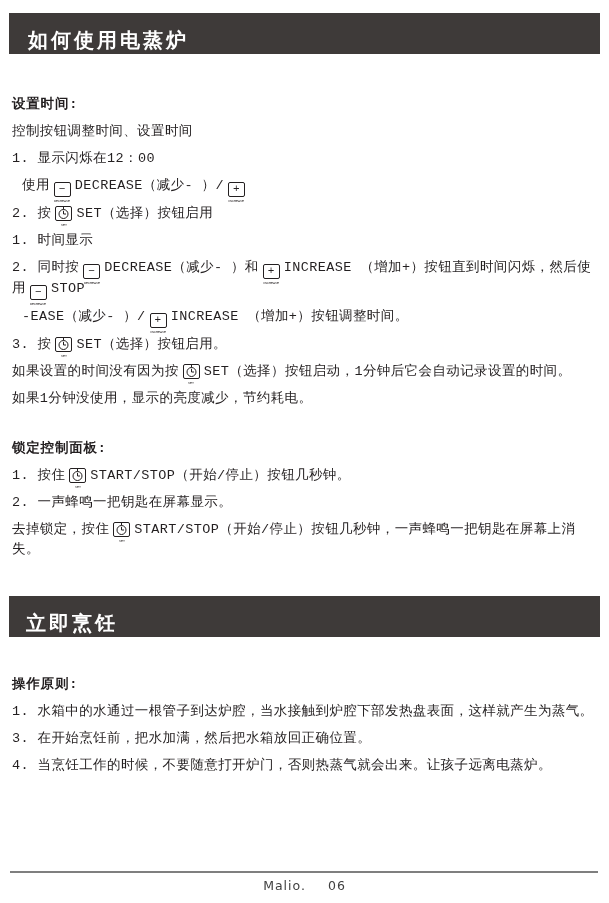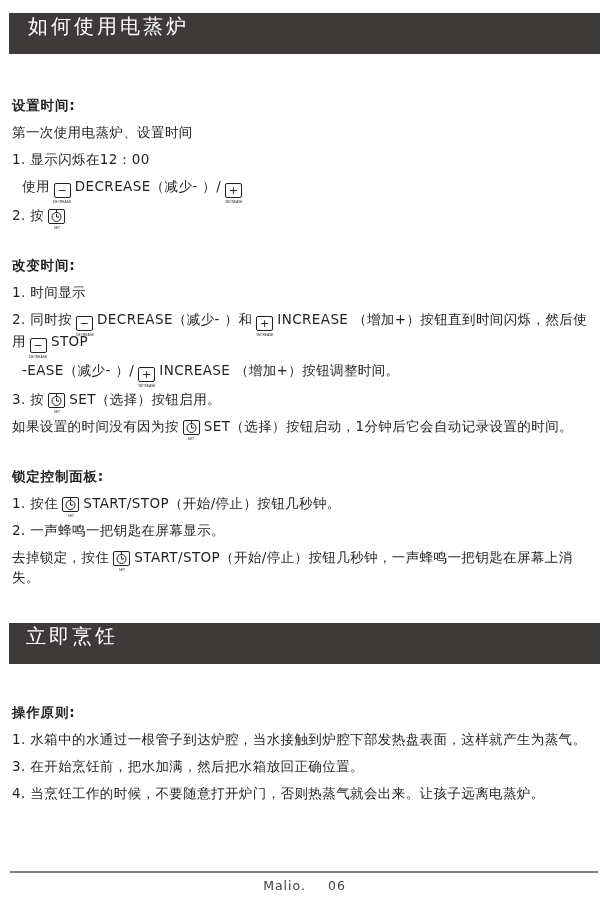--- a/index.html
+++ b/index.html
@@ -10,34 +10,35 @@
     font-family:"DejaVu Sans", sans-serif;
     position:relative;
     overflow:hidden;
   }
   .title-bar {
     background:#3e3a39;
     color:#ffffff;
     height:41px;
     margin:0 9px;
     display:flex;
-    align-items:flex-start;
+    align-items:flex-end;
     padding-left:19px;
     font-size:20px;
-    font-weight:normal;
+    font-weight:bold;
     letter-spacing:3px;
     box-sizing:border-box;
   }
   .bar-1 { margin-top:13px; }
   .bar-2 { margin-top:36px;padding-left:17px; }
   .content {
     padding:0 12px;
     font-size:13.5px;
     line-height:20px;
     letter-spacing:0.4px;
+    font-family:Liberation Mono, monospace;
   }
   .content p { margin:7px 0; }
   .sec-heading {
     font-weight:bold;
     letter-spacing:0.8px;
   }
   .mt-lg { margin-top:41px !important; }
   .mt-md { margin-top:30px !important; }
   .mt-bar { margin-top:38px !important; }
   .indent { padding-left:10px; }
@@ -94,37 +95,36 @@
 </head>
 <body>
 
 <div class="title-bar bar-1">
   <span>如何使用电蒸炉</span>
 </div>
 
 <div class="content">
 
   <p class="sec-heading mt-lg">设置时间:</p>
-  <p>第一次使用电蒸炉、设置时间</p>
+  <p>控制按钮调整时间、设置时间</p>
   <p>1. 显示闪烁在12：00</p>
   <p class="indent">
     <span>使用</span><span class="btn-icon"><span class="btn-box">−</span><span class="btn-sub">DECREASE</span></span><span>DECREASE（减少- ）/</span><span class="btn-icon"><span class="btn-box">+</span><span class="btn-sub">INCREASE</span></span>
   </p>
   <p>
     <span>2. 按</span><span class="btn-icon"><span class="btn-box">
           <svg class="clock-svg" width="11" height="13" viewBox="0 0 11 13">
             <line x1="5.5" y1="0" x2="5.5" y2="2.5" stroke="#231f20" stroke-width="1"></line>
             <circle cx="5.5" cy="7" r="4.5" fill="none" stroke="#231f20" stroke-width="1"></circle>
             <line x1="5.5" y1="7" x2="5.5" y2="3.8" stroke="#231f20" stroke-width="1"></line>
             <line x1="5.5" y1="7" x2="8" y2="7" stroke="#231f20" stroke-width="1"></line>
           </svg>
-        </span><span class="btn-sub">SET</span></span>
+        </span><span class="btn-sub">SET</span></span><span>SET（选择）按钮启用</span>
   </p>
 
-  <p class="sec-heading mt-md">改变时间:</p>
   <p>1. 时间显示</p>
   <p>
     <span>2. 同时按</span><span class="btn-icon"><span class="btn-box">−</span><span class="btn-sub">DECREASE</span></span><span>DECREASE（减少- ）和</span><span class="btn-icon"><span class="btn-box">+</span><span class="btn-sub">INCREASE</span></span><span>INCREASE （增加+）按钮直到时间闪烁，然后使用</span><span class="btn-icon"><span class="btn-box">−</span><span class="btn-sub">DECREASE</span></span><span>STOP</span>
   </p>
   <p class="indent">
     <span>-EASE（减少- ）/</span><span class="btn-icon"><span class="btn-box">+</span><span class="btn-sub">INCREASE</span></span><span>INCREASE （增加+）按钮调整时间。</span>
   </p>
   <p>
     <span>3. 按</span><span class="btn-icon"><span class="btn-box">
           <svg class="clock-svg" width="11" height="13" viewBox="0 0 11 13">
@@ -138,20 +138,21 @@
   <p>
     <span>如果设置的时间没有因为按</span><span class="btn-icon"><span class="btn-box">
           <svg class="clock-svg" width="11" height="13" viewBox="0 0 11 13">
             <line x1="5.5" y1="0" x2="5.5" y2="2.5" stroke="#231f20" stroke-width="1"></line>
             <circle cx="5.5" cy="7" r="4.5" fill="none" stroke="#231f20" stroke-width="1"></circle>
             <line x1="5.5" y1="7" x2="5.5" y2="3.8" stroke="#231f20" stroke-width="1"></line>
             <line x1="5.5" y1="7" x2="8" y2="7" stroke="#231f20" stroke-width="1"></line>
           </svg>
         </span><span class="btn-sub">SET</span></span><span>SET（选择）按钮启动，1分钟后它会自动记录设置的时间。</span>
   </p>
+  <p>如果1分钟没使用，显示的亮度减少，节约耗电。</p>
 
   <p class="sec-heading mt-md">锁定控制面板:</p>
   <p>
     <span>1. 按住</span><span class="btn-icon"><span class="btn-box">
           <svg class="clock-svg" width="11" height="13" viewBox="0 0 11 13">
             <line x1="5.5" y1="0" x2="5.5" y2="2.5" stroke="#231f20" stroke-width="1"></line>
             <circle cx="5.5" cy="7" r="4.5" fill="none" stroke="#231f20" stroke-width="1"></circle>
             <line x1="5.5" y1="7" x2="5.5" y2="3.8" stroke="#231f20" stroke-width="1"></line>
             <line x1="5.5" y1="7" x2="8" y2="7" stroke="#231f20" stroke-width="1"></line>
           </svg>

